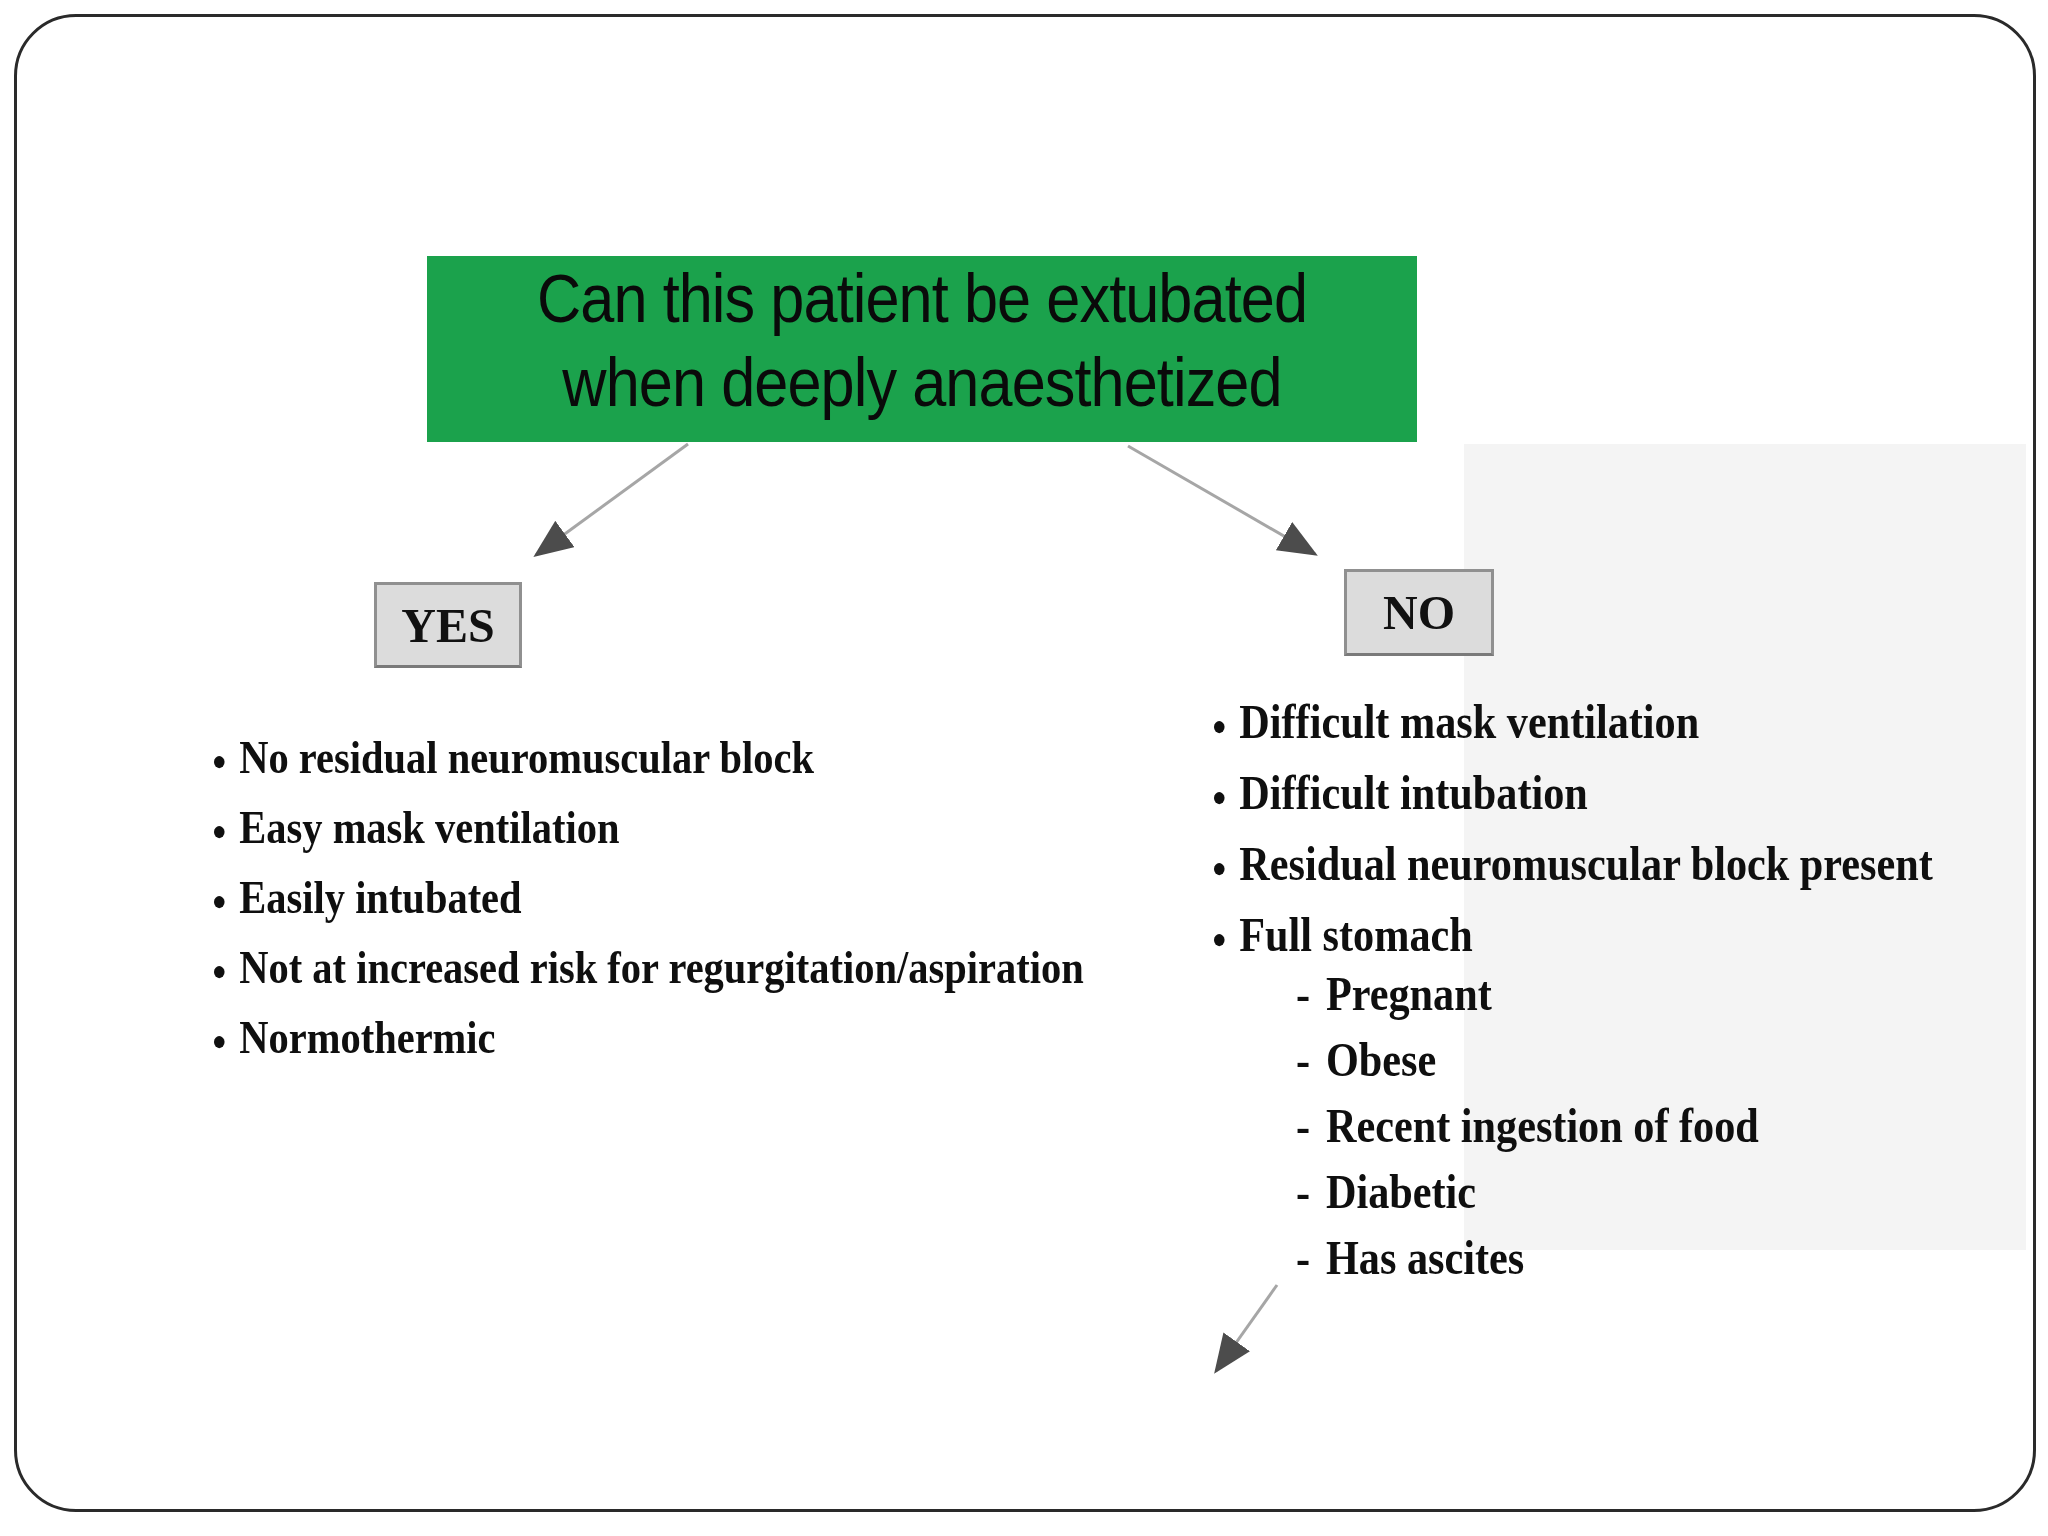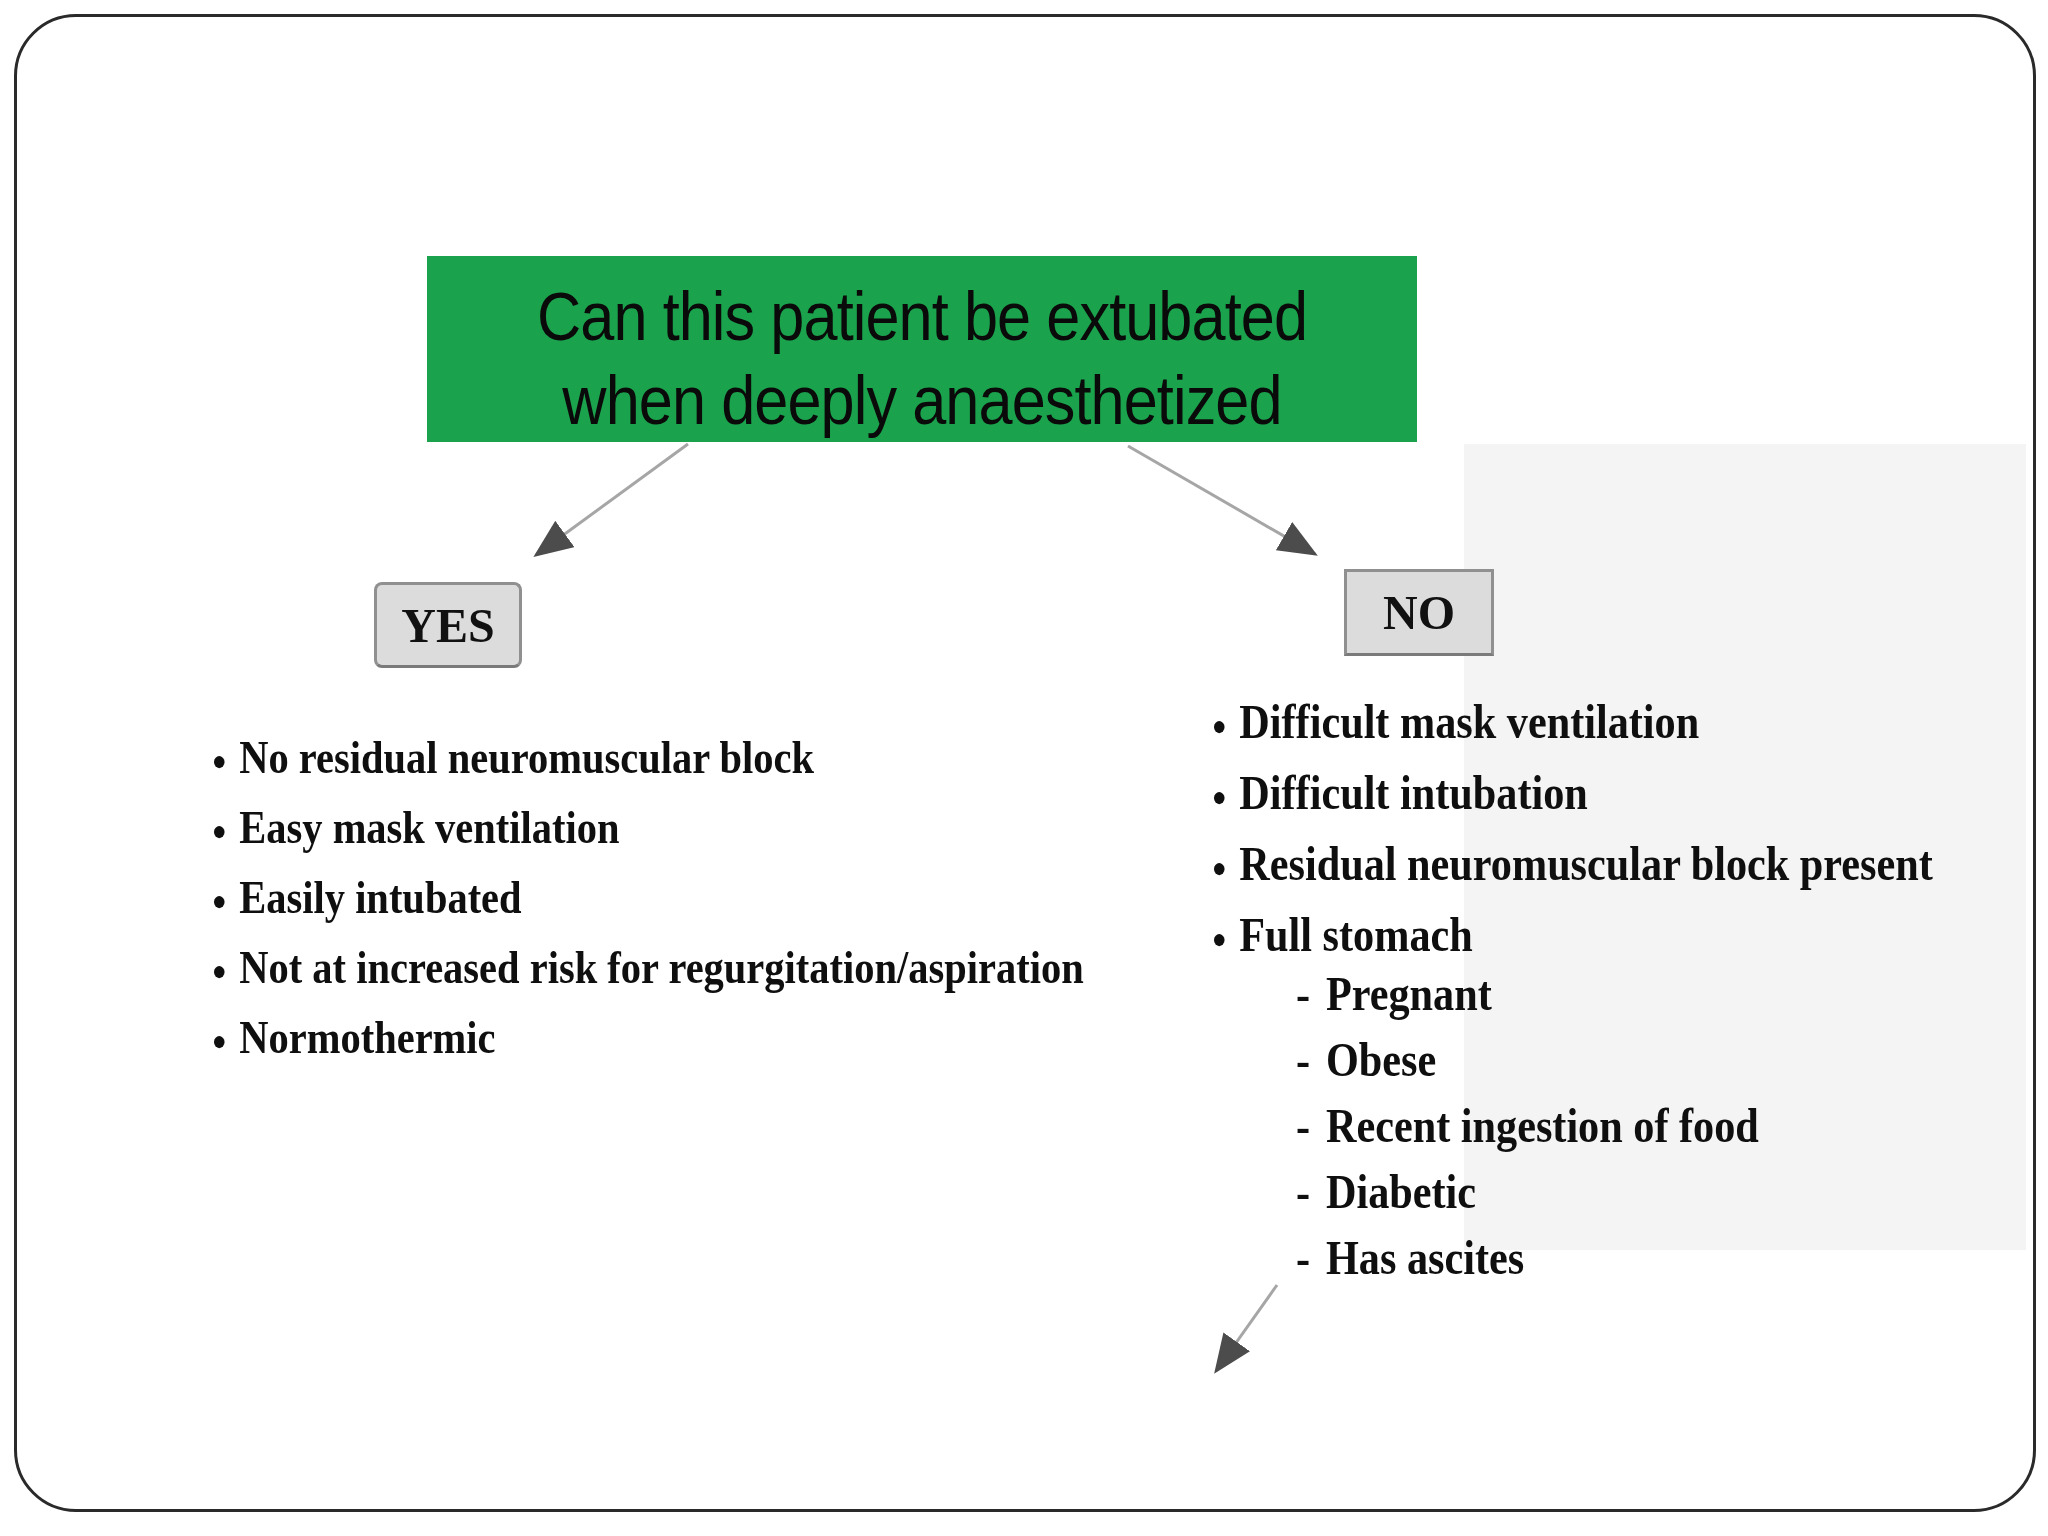--- a/index.html
+++ b/index.html
@@ -15,37 +15,37 @@
     background:transparent;pointer-events:none;
   }
   
   .scan-tint{
     position:absolute;left:1464px;top:444px;width:562px;height:806px;
     background:#f4f4f4;
   }
   
   .title-box{
     position:absolute;left:427px;top:256px;width:990px;height:186px;
-    background:#1ba24c;display:flex;align-items:flex-end;justify-content:center;
+    background:#1ba24c;display:flex;align-items:flex-start;justify-content:center;
   }
   .title-text{
     width:100%;text-align:center;color:#0a0a0a;
     font-family:"Liberation Sans", sans-serif;
     font-size:68px;line-height:84px;letter-spacing:-1px;
     transform:scaleX(0.9);transform-origin:50% 50%;
     white-space:nowrap;
   }
   
   .label-box{
     position:absolute;box-sizing:border-box;
     background:#dcdcdc;border:3px solid #909090;border-bottom-color:#7a7a7a;
     display:flex;align-items:center;justify-content:center;
     font-family:"Liberation Serif", serif;font-weight:bold;font-size:48px;color:#111;
   }
-  .yes-box{left:374px;top:582px;width:148px;height:86px;border-radius:8px;}
+  .yes-box{left:374px;top:582px;width:148px;height:86px;}
   .no-box{left:1344px;top:569px;width:150px;height:87px;}
   
   ul{list-style:none;margin:0;padding:0;}
   .blist{
     position:absolute;color:#0f0f0f;font-weight:bold;
     font-family:"Liberation Serif", serif;
     transform:scaleX(0.88);transform-origin:left top;
     white-space:nowrap;
   }
   .list-yes{left:212px;top:724px;font-size:46px;line-height:67px;}

